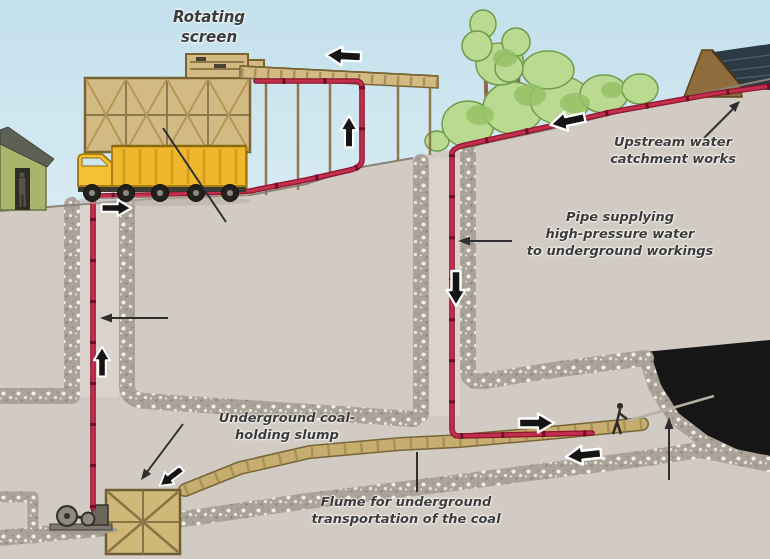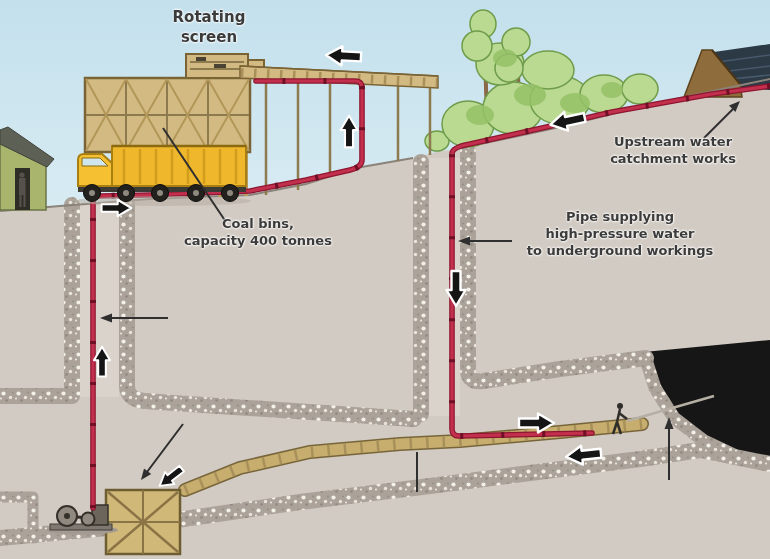--- a/index.html
+++ b/index.html
@@ -6,20 +6,21 @@
   #stage{
     position:relative;width:770px;height:559px;overflow:hidden;
     background:linear-gradient(var(--sky-top,#c3e0ec),var(--sky-bottom,#eaf5f9) 70%);
     font-family:"DejaVu Sans","Liberation Sans",sans-serif;
   }
   #scene{position:absolute;left:0;top:0;}
   .lbl{
     position:absolute;font-weight:bold;font-size:13px;line-height:1.3;
     color:var(--text,#3b3b3b);text-align:center;white-space:pre-line;
     text-shadow:0 1px 2px rgba(255,255,255,.85),0 -1px 2px rgba(255,255,255,.85),1px 0 2px rgba(255,255,255,.7);
+    font-style:italic;
   }
   .rub{stroke:url(#rubblePat);fill:none;stroke-linecap:round;stroke-linejoin:round;}
   .arrow{fill:var(--arrow,#151515);stroke:#ffffff;stroke-width:2.4;stroke-linejoin:round;}
   .pipe-under{stroke:var(--pipe-dark,#8e1630);stroke-width:5.6;fill:none;stroke-linejoin:round;stroke-linecap:round;}
   .pipe-main{stroke:var(--pipe,#c2304e);stroke-width:3.2;fill:none;stroke-linejoin:round;stroke-linecap:round;}
   .pipe-joint{stroke:#6f1026;stroke-width:6;fill:none;stroke-dasharray:3 38;stroke-linejoin:round;}
   .lead{stroke:#2f2f2f;stroke-width:2;fill:none;}
   .lead-head{fill:#2f2f2f;stroke:none;}
   .wood{fill:var(--wood,#d3ba82);stroke:var(--wood-dark,#7a6436);}
   .brace{stroke:#b39759;stroke-width:2;}
@@ -255,21 +256,23 @@
     <polygon class="lead-head" points="740,101 735.4,112 729,105.6"></polygon>
     <line class="lead" x1="512" y1="241" x2="468" y2="241"></line>
     <polygon class="lead-head" points="458,241 470,236.5 470,245.5"></polygon>
     <line class="lead" x1="669" y1="480" x2="669" y2="428"></line>
     <polygon class="lead-head" points="669,417 664.5,429 673.5,429"></polygon>
   </g>
 </svg>
 
 <div class="lbl" style="left:150px;top:8px;width:118px;font-size:15px">Rotating
 screen</div>
-<div class="lbl" style="left:162px;top:216px;width:192px">Coal bins,
-capacity 400 tonnes</div>
+<div class="lbl" style="left:187px;top:410px;width:200px">Underground coal-
+holding slump</div>
+<div class="lbl" style="left:286px;top:494px;width:240px">Flume for underground
+transportation of the coal</div>
 <div class="lbl" style="left:514px;top:209px;width:212px">Pipe supplying
 high-pressure water
 to underground workings</div>
 <div class="lbl" style="left:588px;top:134px;width:170px">Upstream water
 catchment works</div>
 
 </div>
 
 </body></html>

